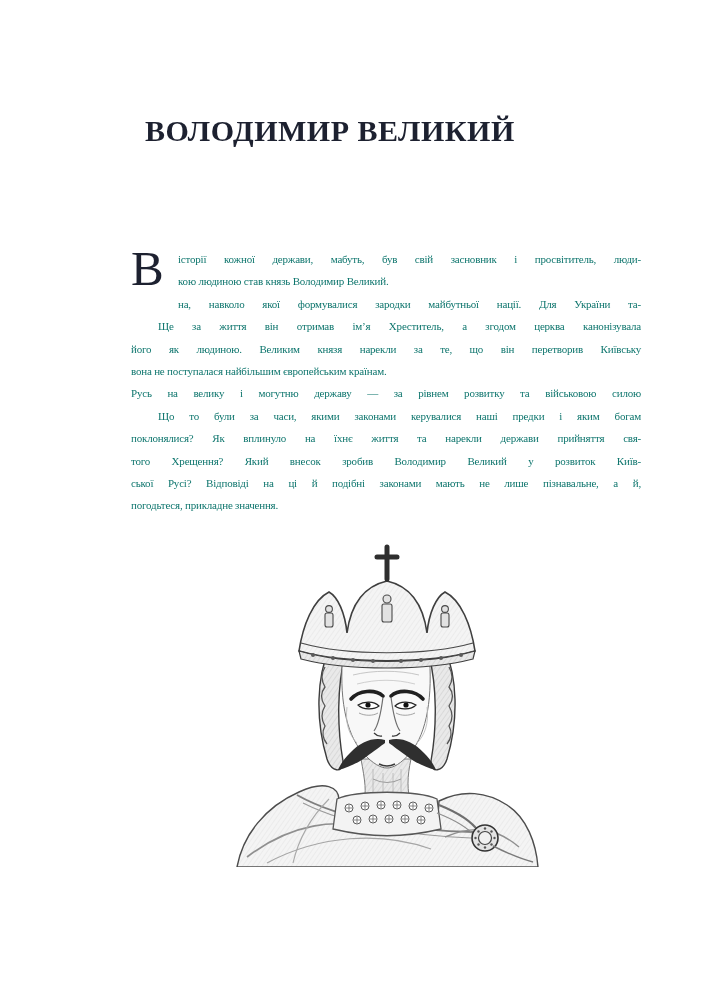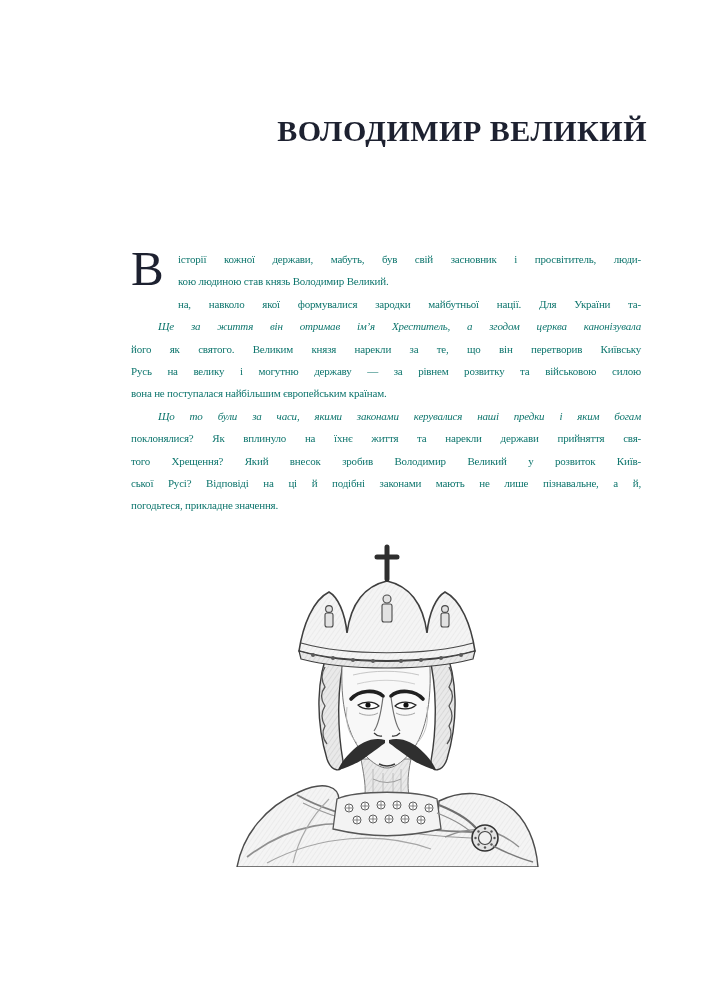--- a/index.html
+++ b/index.html
@@ -6,44 +6,44 @@
   .page{
     position:relative;
     width:728px;height:1000px;
     background:#ffffff;
     overflow:hidden;
     font-family:"Liberation Serif","DejaVu Serif",serif;
     color:#262a3a;
   }
   .chapter-title{
     position:absolute;
-    top:114px;left:137px;width:510px;
+    top:114px;left:145px;width:510px;
     margin:0;
-    text-align:right;
+    text-align:left;
     font-family:"Liberation Serif","DejaVu Serif",serif;
     font-size:30px;
     font-weight:bold;
     letter-spacing:0.5px;
     color:#1d2130;
   }
   .body-text{
     position:absolute;
     top:248px;left:131px;width:510px;
   }
   .para{overflow:visible;}
   .line{
     font-size:11px;
     line-height:22.4px;
     letter-spacing:-0.2px;
     text-align:justify;
     text-align-last:justify;
     color:#0f766e;
   }
   .line.last{text-align-last:left;}
-  .line.indent{padding-left:27px;font-style:italic;}
+  .line.indent{padding-left:27px;}
   .dropcap{
     float:left;
     width:42px;height:45px;
     margin:1px 5px 0 0;
     position:relative;
   }
   .dropcap > span{
     position:absolute;
     left:0;top:-5px;
     font-size:49px;
@@ -69,23 +69,23 @@
       <div class="para">
         <span class="dropcap">
           <span>В</span>
         </span>
         <div class="line">історії кожної держави, мабуть, був свій засновник і просвітитель, люди-</div>
         <div class="line last">кою людиною став князь Володимир Великий.</div>
         <div class="line">на, навколо якої формувалися зародки майбутньої нації. Для України та-</div>
       </div>
       <div class="para">
         <div class="line indent">Ще за життя він отримав ім’я Хреститель, а згодом церква канонізувала</div>
-        <div class="line">його як святого. Великим князя нарекли за те, що він перетворив Київську</div>
+        <div class="line">його як людиною. Великим князя нарекли за те, що він перетворив Київську</div>
+        <div class="line last">вона не поступалася найбільшим європейським країнам.</div>
         <div class="line">Русь на велику і могутню державу — за рівнем розвитку та військовою силою</div>
-        <div class="line last">вона не поступалася найбільшим європейським країнам.</div>
       </div>
       <div class="para">
         <div class="line indent">Що то були за часи, якими законами керувалися наші предки і яким богам</div>
         <div class="line">поклонялися? Як вплинуло на їхнє життя та нарекли держави прийняття свя-</div>
         <div class="line">того Хрещення? Який внесок зробив Володимир Великий у розвиток Київ-</div>
         <div class="line">ської Русі? Відповіді на ці й подібні законами мають не лише пізнавальне, а й,</div>
         <div class="line last">погодьтеся, прикладне значення.</div>
       </div>
     </div>
 

